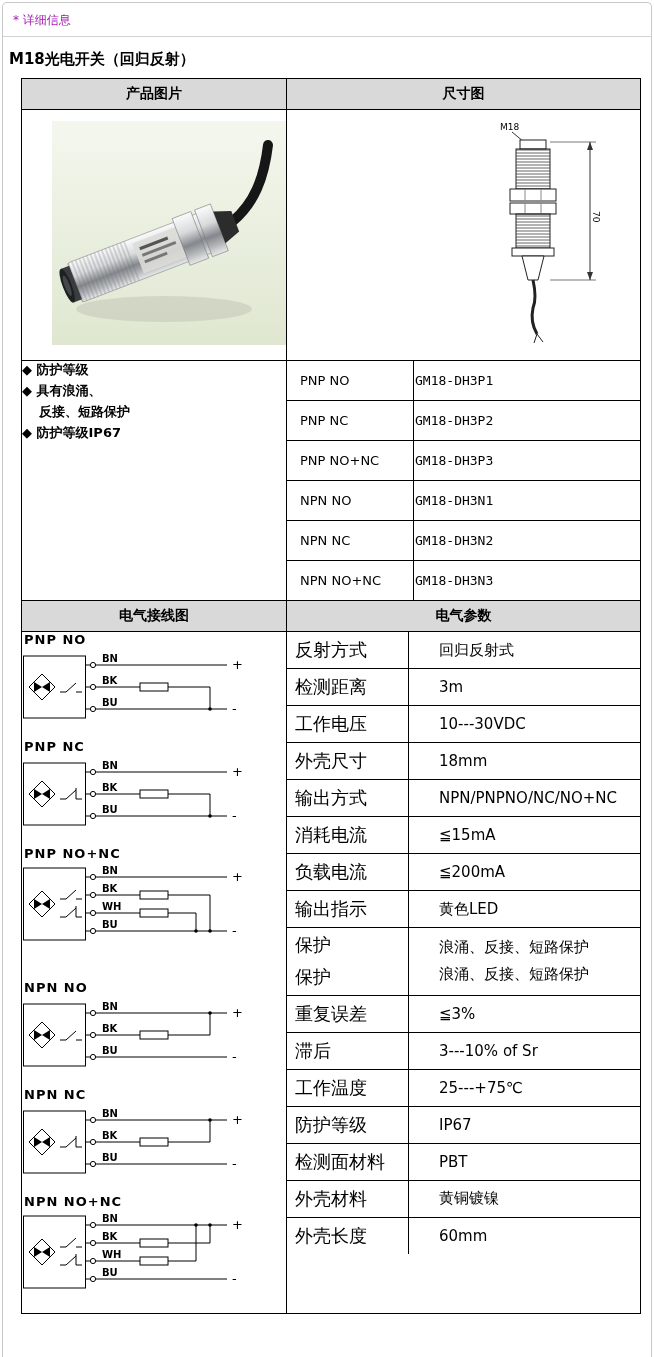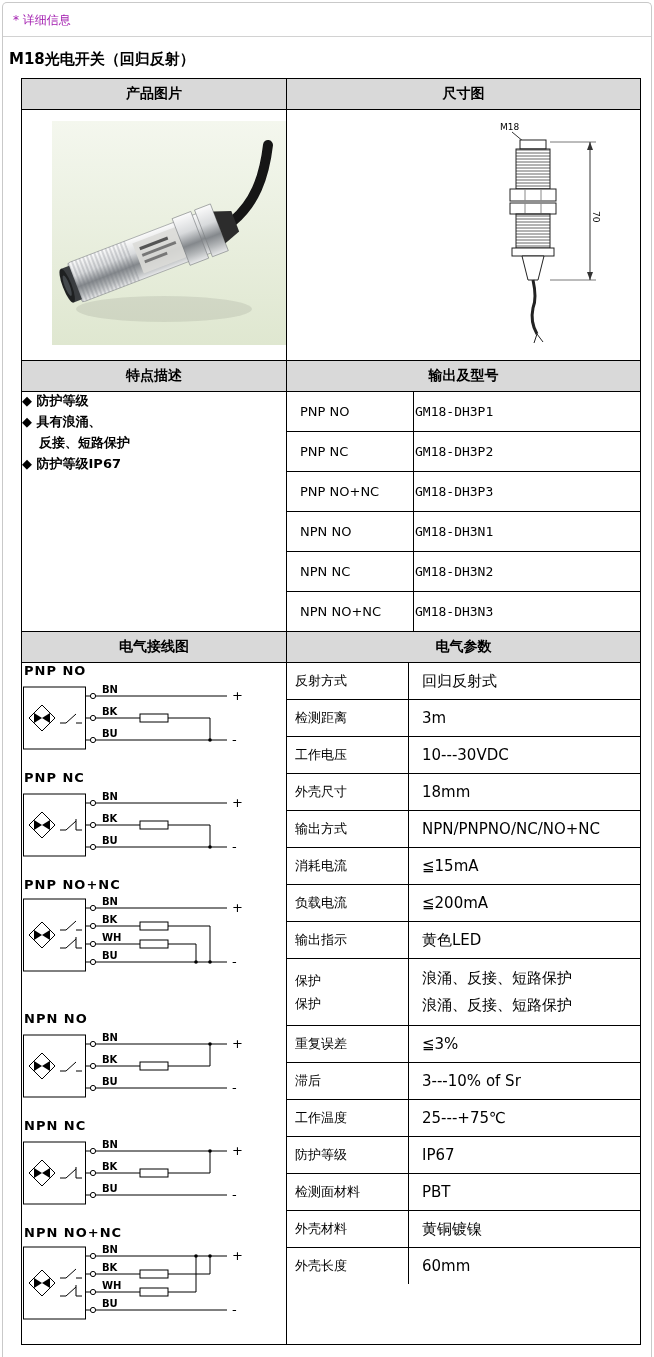--- a/index.html
+++ b/index.html
@@ -14,22 +14,22 @@
   tr.hdr>td{background:#d9d9d9;text-align:center;vertical-align:middle !important;font-weight:700;font-size:14px;height:30px}
   .imgcell{height:250px;text-align:right;vertical-align:middle !important}
   table.inner{border-collapse:collapse;width:100%;table-layout:fixed}
   table.inner td{border:0;border-bottom:1px solid #000;vertical-align:middle;overflow:hidden}
   table.inner tr:last-child>td{border-bottom:0}
   table.inner td:first-child{border-right:1px solid #000;width:112px}
   .models td{height:37px;font-size:13px}
   .mout{padding-left:13px}
   .mnum{text-align:left;font-family:"DejaVu Sans Mono","Liberation Mono",monospace;font-size:13px}
   .params td{height:34px}
-  .pname{padding-left:8px;font-size:13px}
-  .pvalue{padding-left:13px;font-size:15px}
+  .pname{padding-left:8px;font-size:18px}
+  .pvalue{padding-left:30px;font-size:15px}
   tr.tall>td{height:64px;white-space:pre-line;line-height:1.8}
   .features-cell{padding:12px 6px 0 8px}
   .fline{font-size:13px;font-weight:700;margin-bottom:3px}
   .fline.indent{padding-left:17px}
   .wiring-cell{padding:14px 0 10px 6px}
   .diagram{margin-bottom:7px}
   .diagram.gap{margin-top:22px}
   .dtitle{font-size:13px;font-weight:700;margin:0 0 1px 2px;letter-spacing:1px}
 </style>
 </head>
@@ -113,24 +113,20 @@
           <line x1="100" y1="26" x2="146" y2="26" stroke="#555" stroke-width="0.8"></line>
           <line x1="100" y1="164" x2="146" y2="164" stroke="#555" stroke-width="0.8"></line>
           <line x1="140" y1="26" x2="140" y2="164" stroke="#333" stroke-width="1"></line>
           <polygon points="140,26 137,34 143,34" fill="#333"></polygon>
           <polygon points="140,164 137,156 143,156" fill="#333"></polygon>
           <text x="146" y="98" font-size="9" fill="#000" transform="rotate(90 146 95)">70</text>
         </svg>
       </td>
     </tr>
 
-    <tr class="hdr">
-      <td>特点描述</td>
-      <td>输出及型号</td>
-    </tr>
 
     <tr>
       <td class="features-cell">
         <div class="fline">◆ 防护等级</div>
         <div class="fline">◆ 具有浪涌、</div>
         <div class="fline indent">反接、短路保护</div>
         <div class="fline">◆ 防护等级IP67</div>
       </td>
       <td>
         <table class="inner models">

